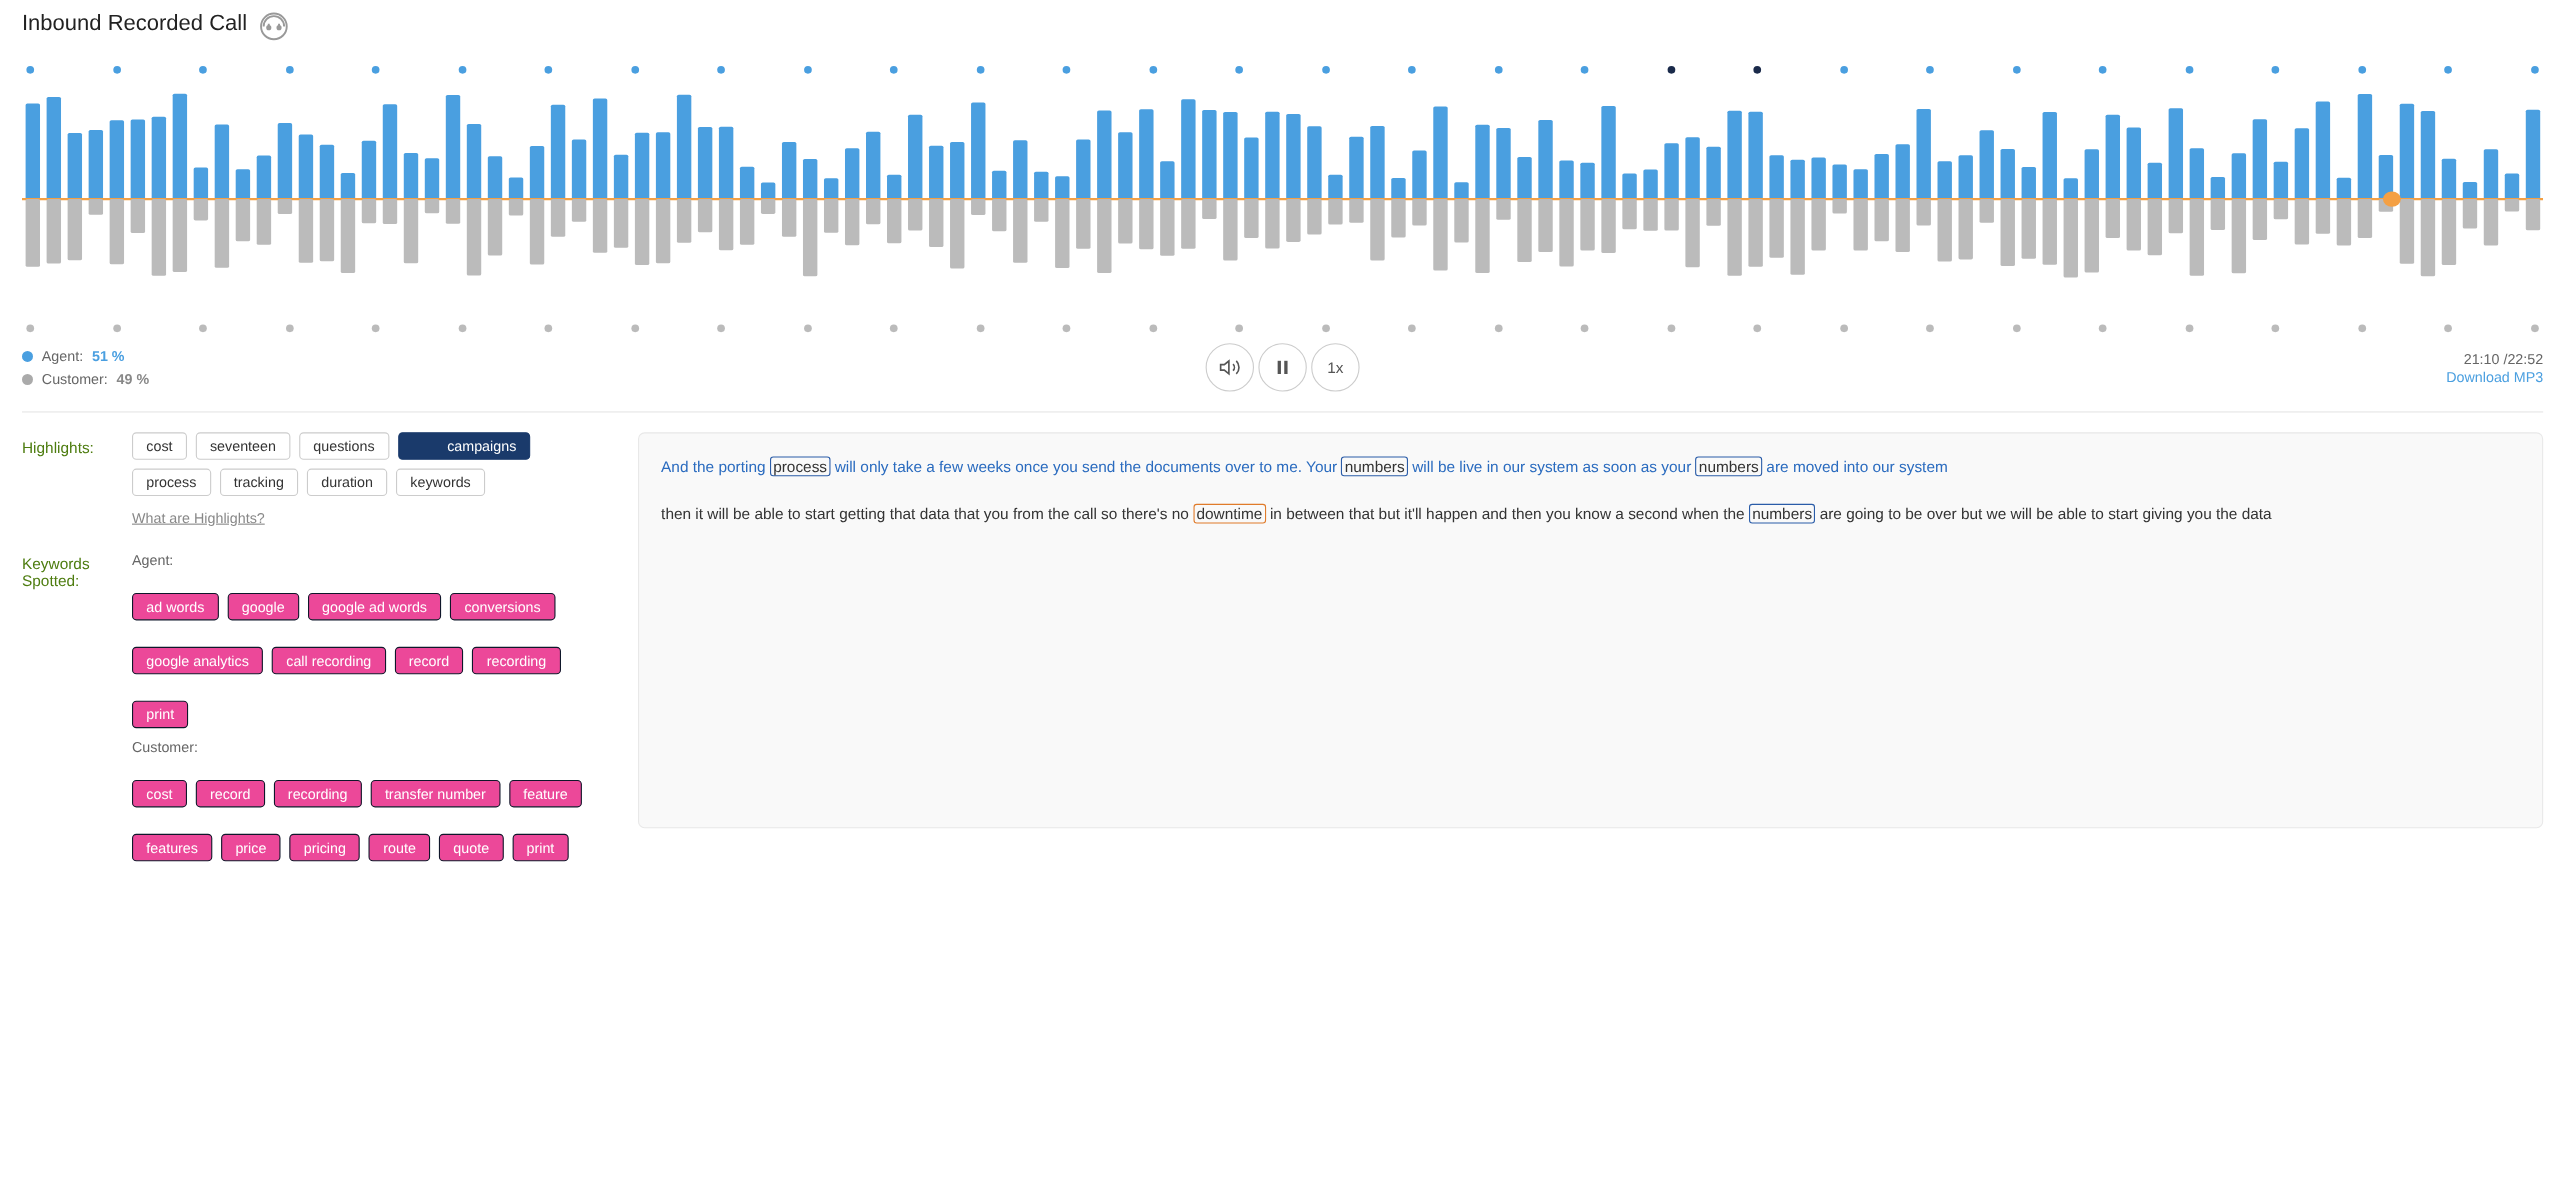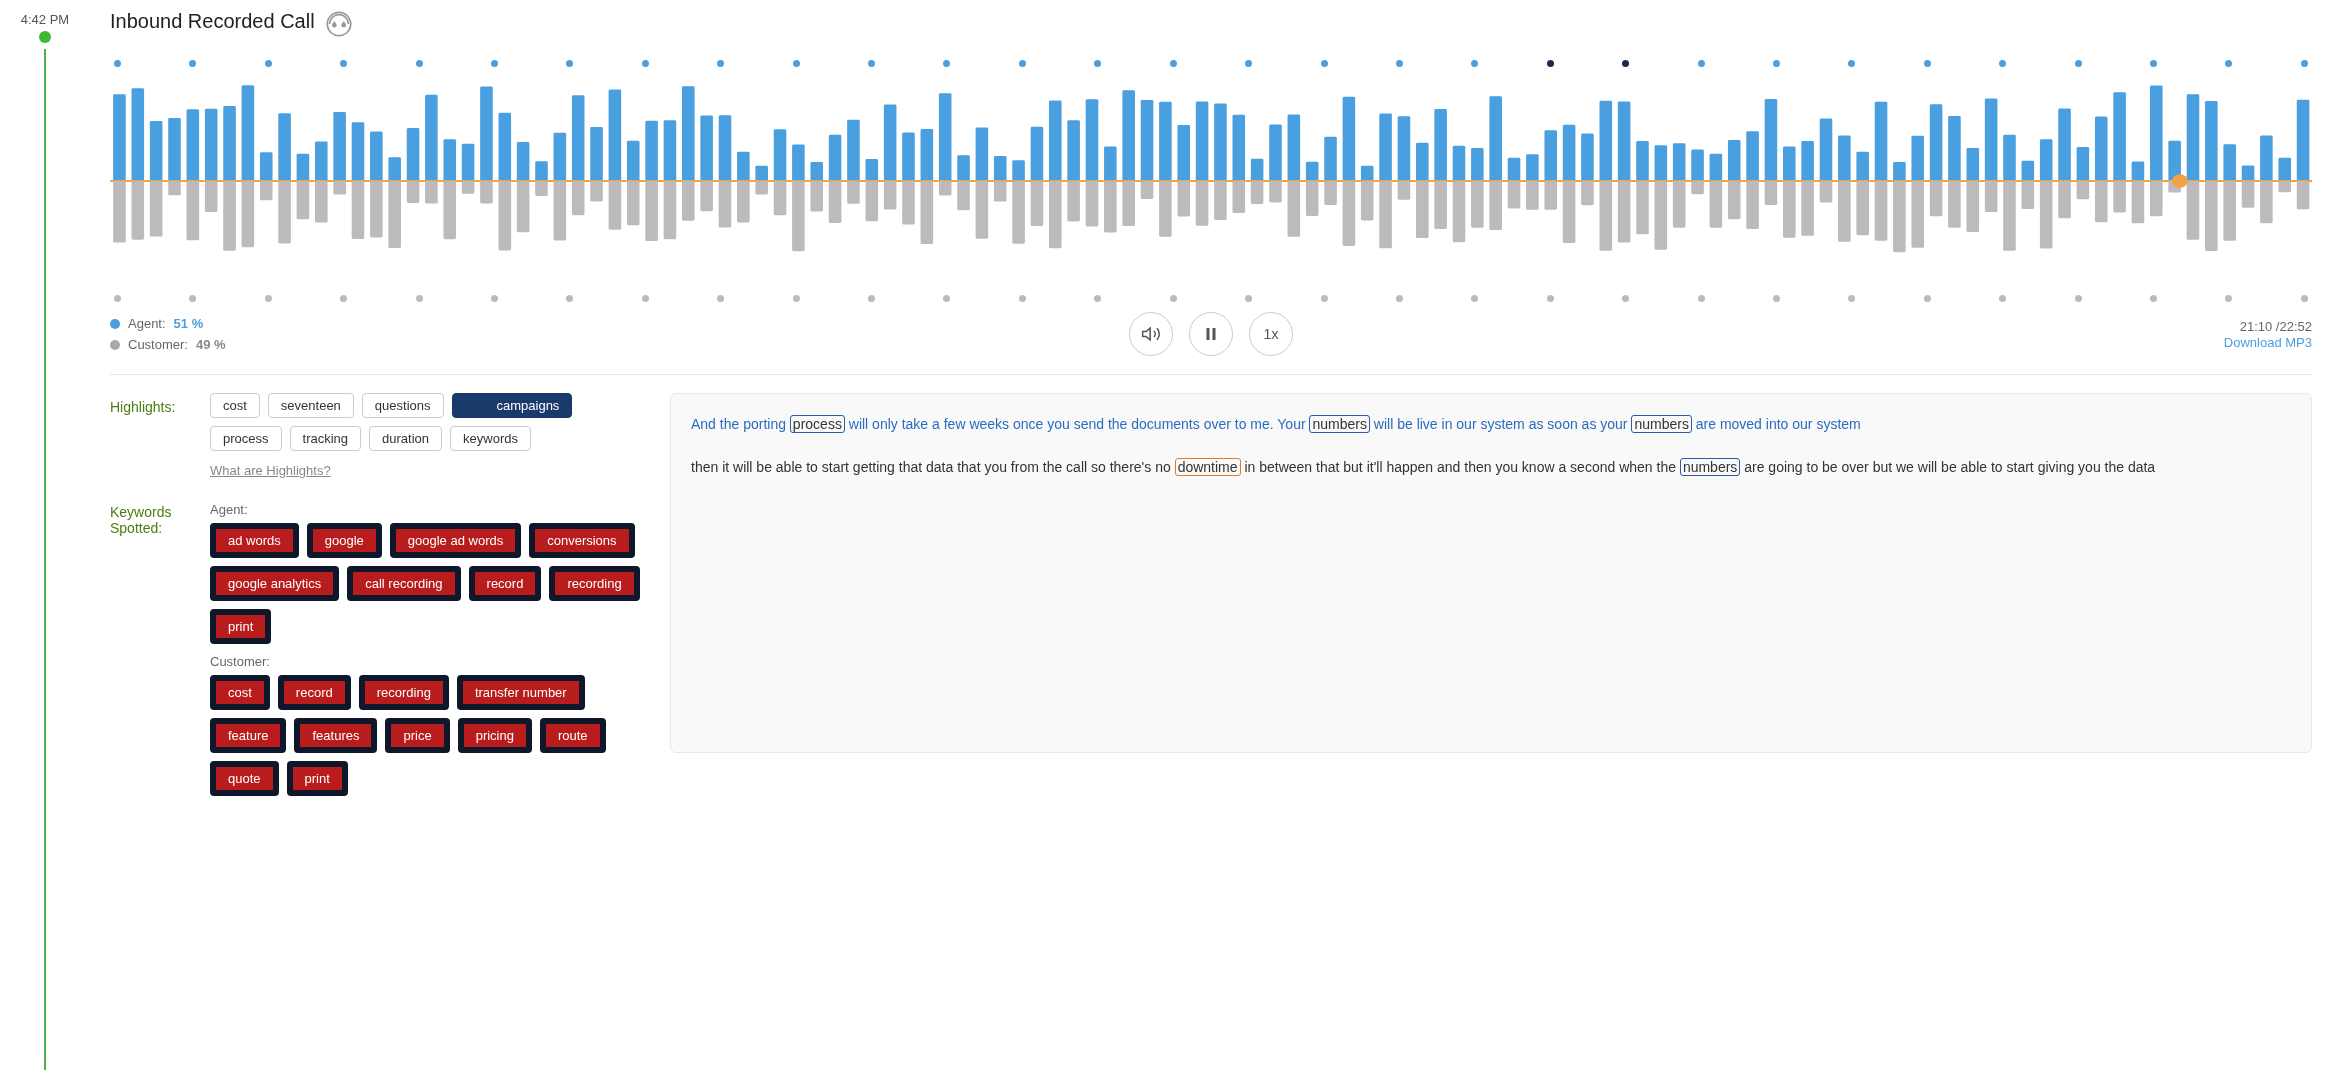--- a/index.html
+++ b/index.html
@@ -133,21 +133,21 @@
       font-size: 13px;
     }
     .percent-text-gray {
       font-weight: 600;
       color: #888;
       font-size: 13px;
     }
     .playback-controls {
       display: flex;
       align-items: center;
-      gap: 16px;
+      gap: 4px;
       flex: 1;
       justify-content: center;
     }
     .ctrl-btn {
       width: 44px;
       height: 44px;
       border-radius: 50%;
       border: 1.5px solid #ccc;
       background: #fff;
       cursor: pointer;
@@ -239,27 +239,28 @@
     }
     .keywords-section {
       margin-top: 4px;
     }
     .keywords-label-sm {
       font-size: 13px;
       color: #666;
       margin-bottom: 6px;
     }
     .tag-blue {
-      background: #b91c1c;
+      background: #ec4899;
       color: #fff;
-      border: 6px solid #0f172a;
+      border: 1px solid #0f172a;
       padding: 4px 12px;
       border-radius: 4px;
       font-size: 13px;
       cursor: pointer;
+      margin-top: 16px;
     }
     
     .transcript-para {
       margin-bottom: 18px;
       color: #333;
       line-height: 1.75;
     }
     .highlight-box {
       display: inline;
       border: 1.5px solid #2a5ca8;
@@ -271,25 +272,20 @@
       border-color: #e07b2a;
     }
     .text-blue {
       color: #2a6bbf;
     }
   </style>
 </head>
 <body>
 
 <div class="app-container">
-  <div class="left-bar">
-    <span class="time-label">4:42 PM</span>
-    <div class="green-dot"></div>
-    <div class="vertical-line"></div>
-  </div>
 
   <div class="main-content">
 
     <div class="header-row">
       <span class="page-title">Inbound Recorded Call</span>
       <svg class="headset-icon" viewBox="0 0 24 24" fill="none" stroke="#999" stroke-width="1.5">
         <circle cx="12" cy="12" r="10"></circle>
         <line x1="8" y1="10" x2="8" y2="14"></line>
         <line x1="16" y1="10" x2="16" y2="14"></line>
         <path d="M4 12 a8 8 0 0 1 16 0"></path>

